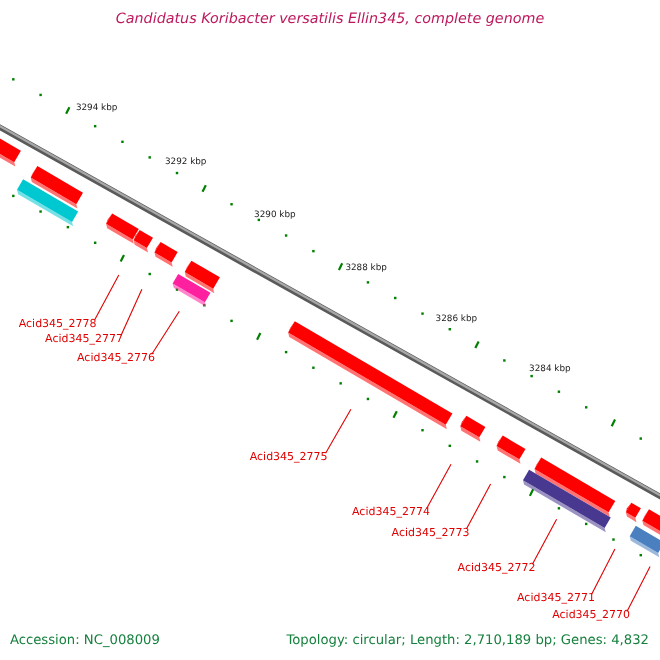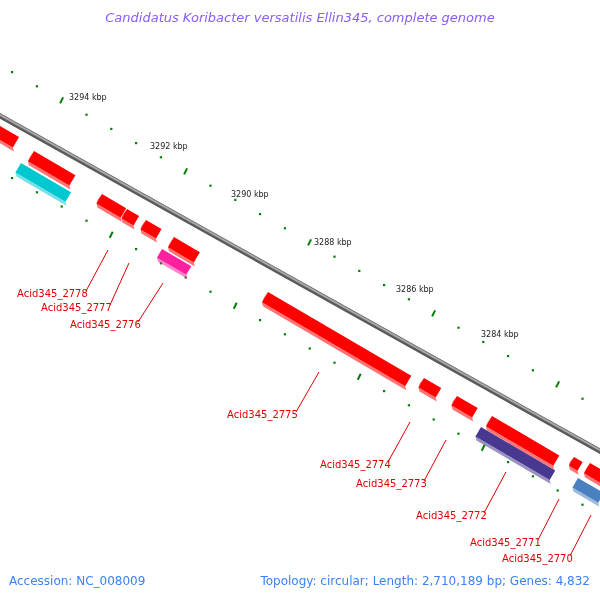--- a/index.html
+++ b/index.html
@@ -1,19 +1,19 @@
 <!DOCTYPE html>
 <html><head>
 <meta charset="utf-8">
 <style>
   html, body { margin:0; padding:0; background:#ffffff; }
   body { width:600px; height:600px; position:relative; overflow:hidden; font-family:"DejaVu Sans", sans-serif; }
-  #title { position:absolute; top:10px; left:0; width:600px; text-align:center; font-size:13px; font-style:italic; color:#8b5cf6; }
+  #title { position:absolute; top:10px; left:0; width:600px; text-align:center; font-size:13px; font-style:italic; color:#be185d; }
   #map { position:absolute; left:0; top:0; }
-  .footer { position:absolute; top:574px; font-size:12px; color:#3b82f6; }
+  .footer { position:absolute; top:574px; font-size:12px; color:#15803d; }
   #accession { left:9px; }
   #summary { right:10px; }
   .tick-label { font-size:8px; fill:#222; font-family:"DejaVu Sans", sans-serif; }
   .gene-label { font-size:10px; fill:#e00000; font-family:"DejaVu Sans", sans-serif; }
 </style>
 </head>
 <body>
 
 <div id="title">Candidatus Koribacter versatilis Ellin345, complete genome</div>
 

